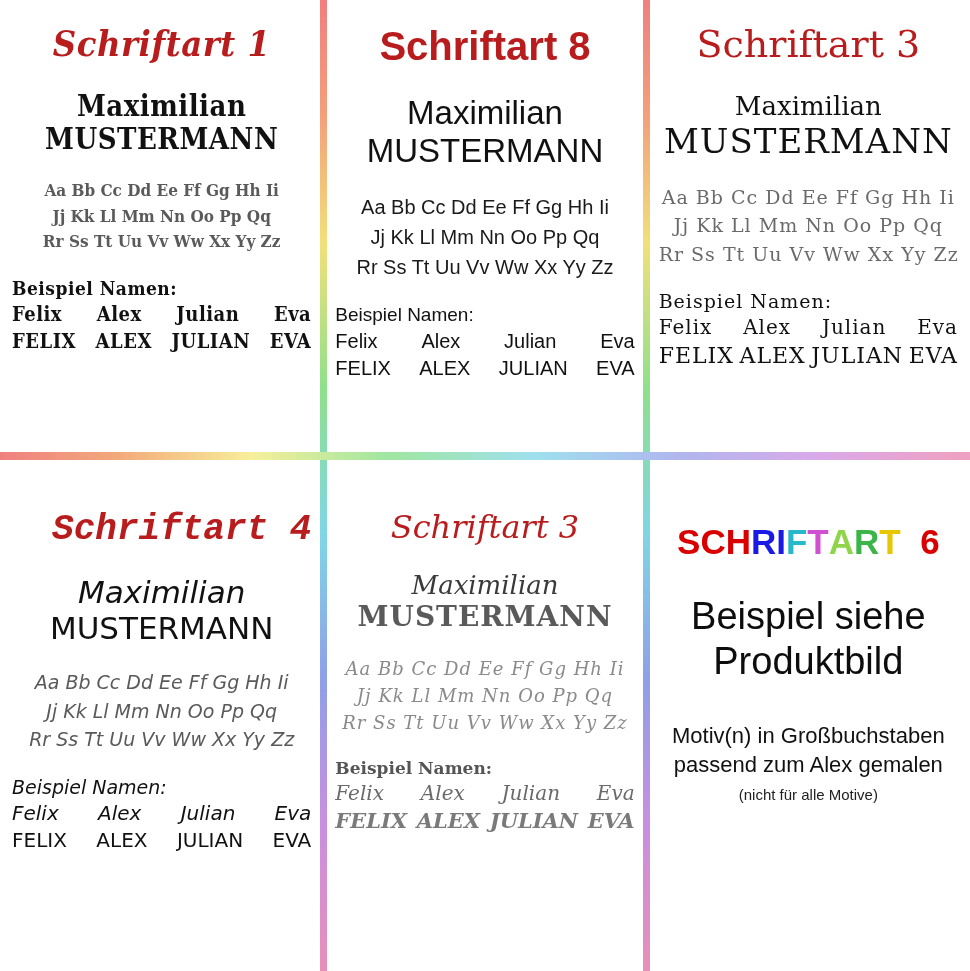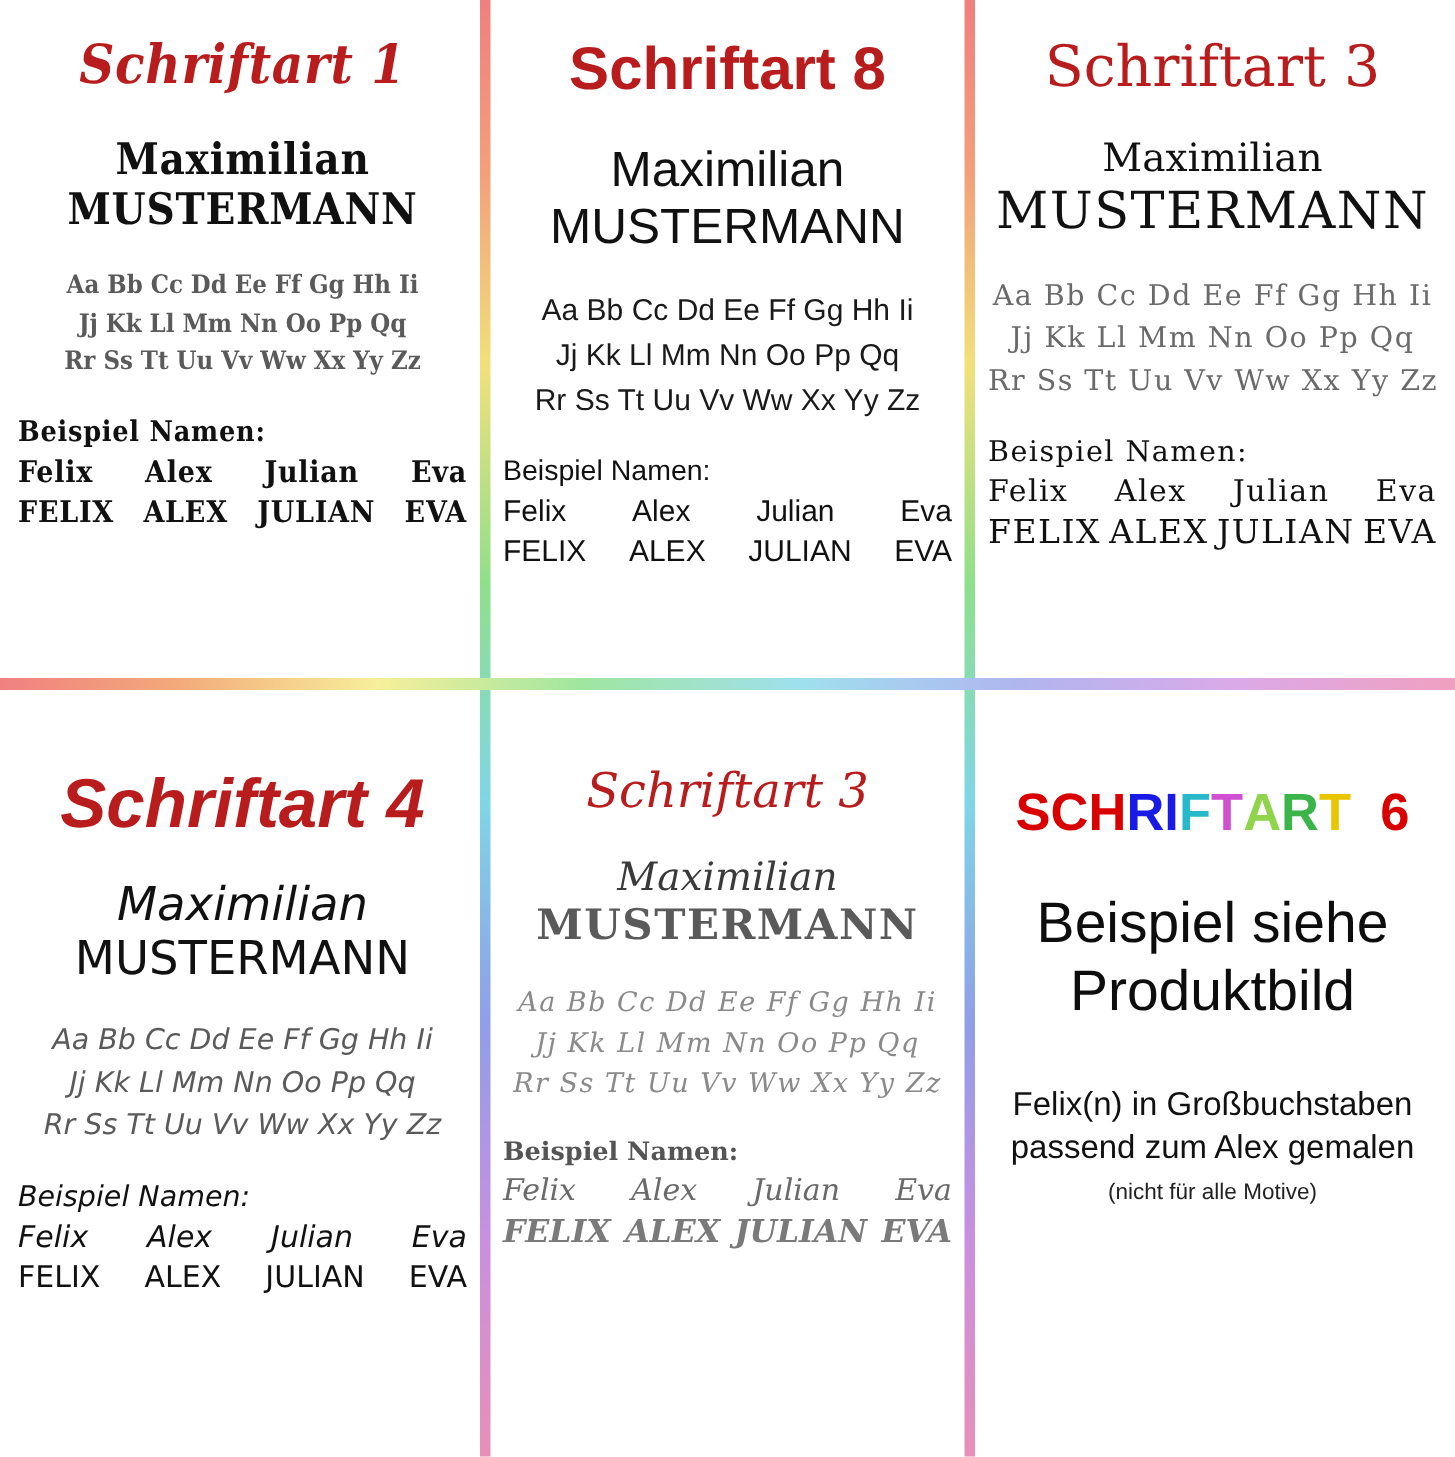--- a/index.html
+++ b/index.html
@@ -116,21 +116,21 @@
 
   
   .c3 .title { font-family: "DejaVu Serif", serif; font-weight: 400; font-size: 38px; }
   .c3 .name-line1 { font-family: "DejaVu Serif", serif; font-weight: 400; font-size: 26px; }
   .c3 .name-line2 { font-family: "DejaVu Serif", serif; font-weight: 400; font-size: 34px; letter-spacing: 1px; }
   .c3 .alpha { font-family: "DejaVu Serif", serif; font-size: 19px; letter-spacing: 1px; color: #6a6a6a; }
   .c3 .beispiel-label, .c3 .names-row, .c3 .names-caps { font-family: "DejaVu Serif", serif; letter-spacing: 1px; }
   .c3 .names-caps { font-size: 22px; }
 
   
-  .c4 .title { font-family: Liberation Sans, sans-serif; font-style: italic; font-weight: 700; font-size: 46px; }
+  .c4 .title { font-family: Liberation Mono, monospace; font-style: italic; font-weight: 700; font-size: 36px; text-align: right; }
   .c4 .name-line1 { font-family: "DejaVu Sans", sans-serif; font-style: italic; font-size: 31px; }
   .c4 .name-line2 { font-family: "DejaVu Sans", sans-serif; font-size: 31px; }
   .c4 .alpha { font-family: "DejaVu Sans", sans-serif; font-style: italic; font-size: 19px; }
   .c4 .beispiel-label, .c4 .names-row, .c4 .names-caps { font-family: "DejaVu Sans", sans-serif; font-style: italic; }
   .c4 .names-caps { font-style: normal; }
 
   
   .c5 .title { font-family: "DejaVu Serif", serif; font-style: italic; font-size: 32px; }
   .c5 .name-line1 { font-family: "DejaVu Serif", serif; font-style: italic; font-size: 26px; color: #3a3a3a; }
   .c5 .name-line2 { font-family: "DejaVu Serif", serif; font-weight: 700; font-size: 28px; color: #5a5a5a; letter-spacing: 1px; }
@@ -298,18 +298,18 @@
       <span>ALEX</span>
       <span>JULIAN</span>
       <span>EVA</span>
     </div>
   </div>
 
   <div class="cell c6">
     <div class="rainbow-title" id="rainbow-title"><span style="color: rgb(217, 0, 0);">S</span><span style="color: rgb(217, 0, 0);">C</span><span style="color: rgb(217, 0, 0);">H</span><span style="color: rgb(26, 26, 230);">R</span><span style="color: rgb(26, 26, 230);">I</span><span style="color: rgb(39, 185, 201);">F</span><span style="color: rgb(209, 79, 209);">T</span><span style="color: rgb(143, 212, 74);">A</span><span style="color: rgb(59, 181, 74);">R</span><span style="color: rgb(232, 198, 0);">T</span><span style="color: rgb(0, 0, 0);">&nbsp;&nbsp;</span><span style="color: rgb(217, 0, 0);">6</span></div>
     <div class="big1">Beispiel siehe</div>
     <div class="big2">Produktbild</div>
-    <div class="sub1">Felix(n) in Großbuchstaben</div>
+    <div class="sub1">Motiv(n) in Großbuchstaben</div>
     <div class="sub2">passend zum Alex gemalen</div>
     <div class="note">(nicht für alle Motive)</div>
   </div>
 
 </div>
 
 </body></html>

